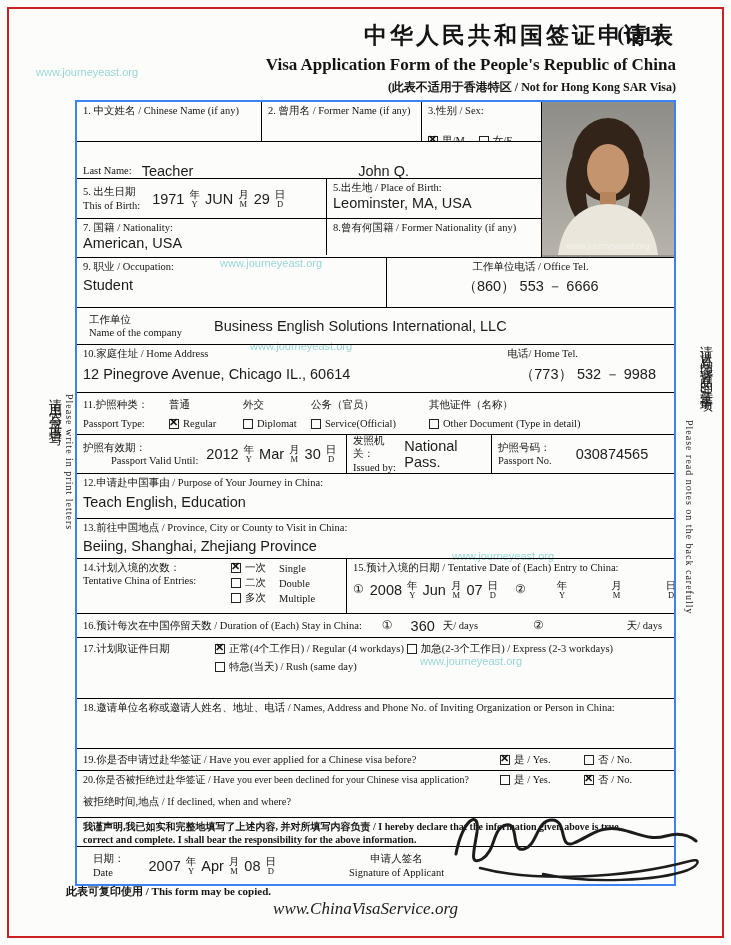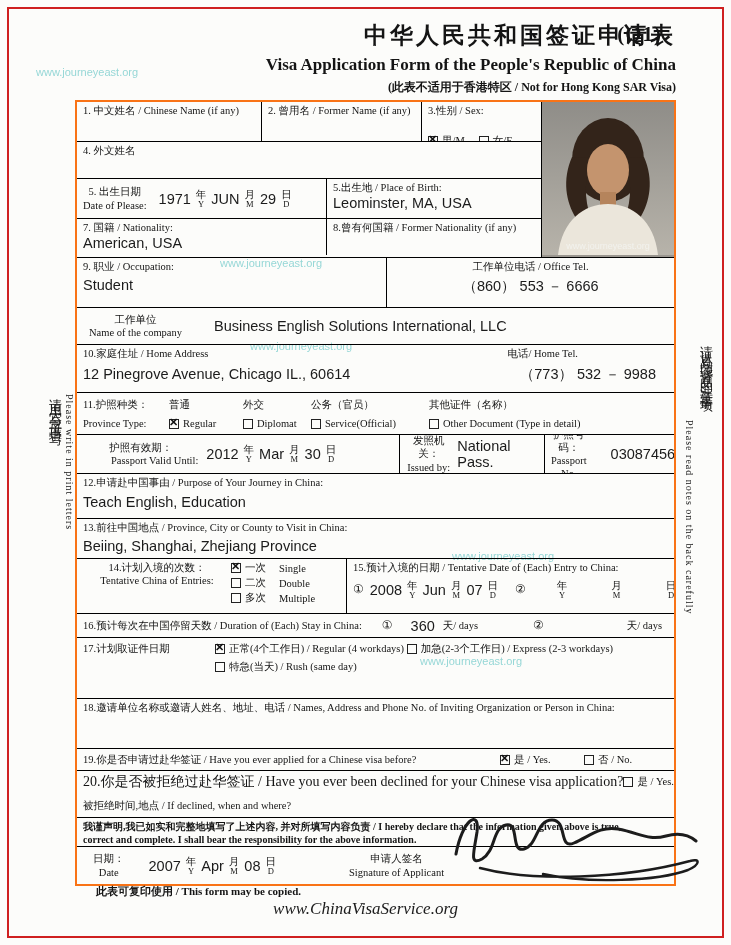--- a/index.html
+++ b/index.html
@@ -18,30 +18,30 @@
   
   .wm { position:absolute; font-family:"Liberation Sans","DejaVu Sans",sans-serif;
         font-size:11px; color:rgba(80,190,190,0.6); pointer-events:none; }
 
   
   .vtext { position:absolute; writing-mode:vertical-rl; }
   .v-cn { font-size:13px; letter-spacing:5px; }
   .v-en { font-size:10px; letter-spacing:1px; }
 
   
-  .ftable { position:absolute; left:75px; top:100px; width:601px; border:2px solid #f97316; font-size:11px; }
+  .ftable { position:absolute; left:75px; top:100px; width:601px; border:2px solid #3b82f6; font-size:11px; }
   .trow { border-bottom:1px solid #000; position:relative; padding:2px 6px; overflow:hidden; }
   .trow:last-child { border-bottom:none; }
   .flex { display:flex; padding:0; }
   .cell { border-right:1px solid #000; padding:2px 6px; overflow:hidden; }
   .cell.last { border-right:none; flex:1; }
   .lbl { font-size:10.5px; }
   .b { font-weight:bold; }
   .val { font-family:"Liberation Sans","DejaVu Sans",sans-serif; font-size:14.5px; color:#1b1b1b; }
-  .stack { display:inline-block; line-height:1.25;text-align:center; }
+  .stack { display:inline-block; line-height:1.25; }
   .flexline { display:flex; align-items:center; }
   .optline { display:flex; gap:14px; margin-top:16px; }
   .opt { display:inline-flex; align-items:center; white-space:nowrap; }
 
   
   .cb { display:inline-block; width:10px; height:10px; border:1.3px solid #222;
         position:relative; margin-right:4px; flex:none; }
   .cb.checked::before { content:"✕"; position:absolute; left:-1px; top:-3px;
         font-size:11px; font-weight:bold; line-height:1; color:#111; }
 
@@ -73,21 +73,21 @@
   .f14opts .opt { display:flex; margin-bottom:1px; }
   .f14opts .cnword { width:34px; }
   .f17opts .opt { margin-bottom:4px; }
   .ynopt { width:84px; }
   .mark { font-size:12px; }
 
   
   .signature { position:absolute; left:438px; top:782px; pointer-events:none; }
 
   
-  .copynote { position:absolute; left:96px; top:884px; font-size:11px; font-weight:bold; }
+  .copynote { position:absolute; left:66px; top:884px; font-size:11px; font-weight:bold; }
   .siteurl { position:absolute; left:0; right:0; top:899px; text-align:center;
         font-size:17px; font-style:italic; color:#1c1c1c; }
 </style>
 </head>
 <body>
 
 <div class="page">
   <div class="red-border"></div>
 
   <span class="wm" style="left:36px; top:66px;">www.journeyeast.org</span>
@@ -130,34 +130,33 @@
                 </span>
               <span class="opt">
                   <span class="cb"></span>
                   <span class="lbl">女/F</span>
                 </span>
             </div>
           </div>
         </div>
 
         <div class="trow rw2">
-          <div class="lbl">4. 外文姓名</div>
           <div class="flexline" style="margin-top:1px;">
             <span class="lbl">Last Name:</span>
             <span class="val" style="margin-left:10px;">Teacher</span>
             <span class="lbl" style="margin-left:105px;margin-top:40px;">First Name:</span>
             <span class="val" style="margin-left:10px;">John Q.</span>
           </div>
         </div>
 
         <div class="trow rw3 flex">
           <div class="cell flexline" style="width:250px; gap:10px;">
             <span class="stack">
               <span class="lbl" style="display:block;">5. 出生日期</span>
-              <span class="lbl" style="display:block;">Date of Please:</span>
+              <span class="lbl" style="display:block;">This of Birth:</span>
             </span>
             <span class="dg">
               <span class="val">1971</span>
               <span class="du">
                   <span class="cnu">年</span>
                   <span>Y</span>
                 </span>
               <span class="val">JUN</span>
               <span class="du">
                   <span class="cnu">月</span>
@@ -239,42 +238,42 @@
 
     <div class="trow r11">
       <div class="f11line">
         <span class="lbl" style="width:86px;">11.护照种类：</span>
         <span class="lbl" style="width:74px;">普通</span>
         <span class="lbl" style="width:68px;">外交</span>
         <span class="lbl" style="width:118px;">公务（官员）</span>
         <span class="lbl">其他证件（名称）</span>
       </div>
       <div class="f11line">
-        <span class="lbl" style="width:86px;">Province Type:</span>
+        <span class="lbl" style="width:86px;">Passport Type:</span>
         <span class="opt" style="width:74px;">
             <span class="cb checked"></span>
             <span class="lbl">Regular</span>
           </span>
         <span class="opt" style="width:68px;">
             <span class="cb"></span>
             <span class="lbl">Diplomat</span>
           </span>
         <span class="opt" style="width:118px;">
             <span class="cb"></span>
             <span class="lbl">Service(Official)</span>
           </span>
         <span class="opt">
             <span class="cb"></span>
             <span class="lbl">Other Document (Type in detail)</span>
           </span>
       </div>
     </div>
 
     <div class="trow rpass flex">
-      <div class="cell c-pv" style="width:323px;">
+      <div class="cell c-pv" style="width:270px;">
         <span class="stack">
           <span class="lbl" style="display:block;">护照有效期：</span>
           <span class="lbl" style="display:block;margin-left:28px;">Passport Valid Until:</span>
         </span>
         <span class="dg">
           <span class="val">2012</span>
           <span class="du">
               <span class="cnu">年</span>
               <span>Y</span>
             </span>
@@ -424,21 +423,21 @@
           <span class="lbl">是 / Yes.</span>
         </span>
       <span class="opt ynopt">
           <span class="cb"></span>
           <span class="lbl">否 / No.</span>
         </span>
     </div>
 
     <div class="trow r20">
       <div class="flexline">
-        <span class="lbl" style="font-size:14px; white-space:nowrap;">20.你是否被拒绝过赴华签证 / Have you ever been declined for your Chinese visa application?</span>
+        <span class="lbl" style="font-size:10px; white-space:nowrap;">20.你是否被拒绝过赴华签证 / Have you ever been declined for your Chinese visa application?</span>
         <span class="opt ynopt" style="margin-left:auto;">
             <span class="cb"></span>
             <span class="lbl">是 / Yes.</span>
           </span>
         <span class="opt ynopt">
             <span class="cb checked"></span>
             <span class="lbl">否 / No.</span>
           </span>
       </div>
       <div class="lbl" style="margin-top:8px;">被拒绝时间,地点 / If declined, when and where?</div>

